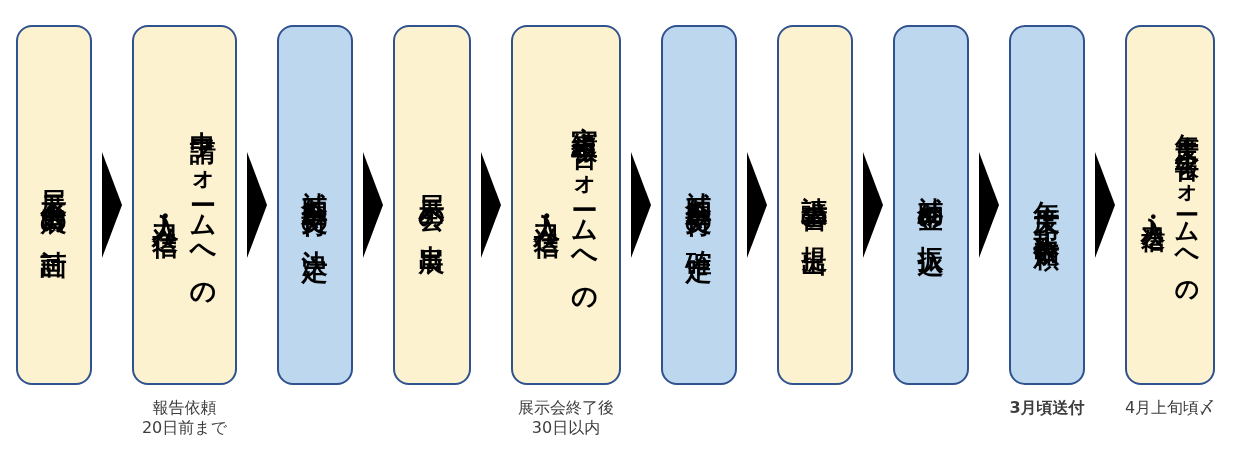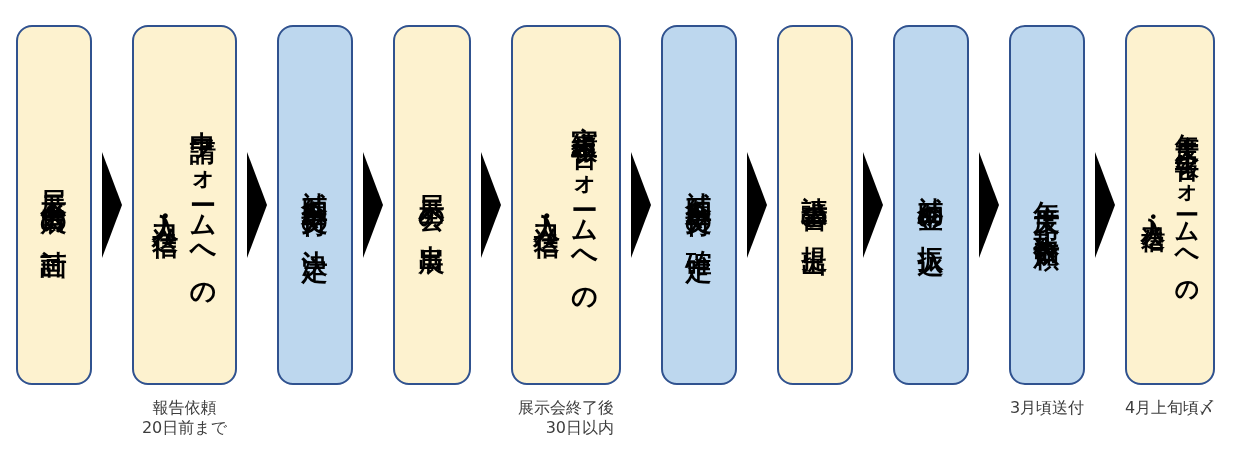--- a/index.html
+++ b/index.html
@@ -131,21 +131,21 @@
 
   <div class="arrow-wrap">
     <div class="arrow-shape" style="background: rgb(0, 0, 0);"></div>
   </div>
 
   <div class="step step-4">
     <div class="box" style="background: rgb(253, 242, 207); border-color: rgb(48, 82, 143);">
       <div class="vtext" style="color: rgb(0, 0, 0);">実績報告フォームへの
 入力・送信</div>
     </div>
-    <div class="note" style="color: rgb(61, 61, 61); text-align: right;">展示会終了後
+    <div class="note" style="color: rgb(61, 61, 61);">展示会終了後
 30日以内</div>
   </div>
 
   <div class="arrow-wrap">
     <div class="arrow-shape" style="background: rgb(0, 0, 0);"></div>
   </div>
 
   <div class="step step-5">
     <div class="box" style="background: rgb(189, 215, 238); border-color: rgb(48, 82, 143);">
       <div class="vtext" style="color: rgb(0, 0, 0);">補助金交付の確定</div>
@@ -176,21 +176,21 @@
   </div>
 
   <div class="arrow-wrap">
     <div class="arrow-shape" style="background: rgb(0, 0, 0);"></div>
   </div>
 
   <div class="step step-8">
     <div class="box" style="background: rgb(189, 215, 238); border-color: rgb(48, 82, 143);">
       <div class="vtext" style="color: rgb(0, 0, 0);">年度末 報告依頼</div>
     </div>
-    <div class="note" style="color: rgb(61, 61, 61);">3月頃送付</div>
+    <div class="note" style="color: rgb(61, 61, 61); font-weight: bold;">3月頃送付</div>
   </div>
 
   <div class="arrow-wrap">
     <div class="arrow-shape" style="background: rgb(0, 0, 0);"></div>
   </div>
 
   <div class="step step-9">
     <div class="box" style="background: rgb(253, 242, 207); border-color: rgb(48, 82, 143);">
       <div class="vtext" style="color: rgb(0, 0, 0);">年度末 報告フォームへの
 入力・送信</div>

